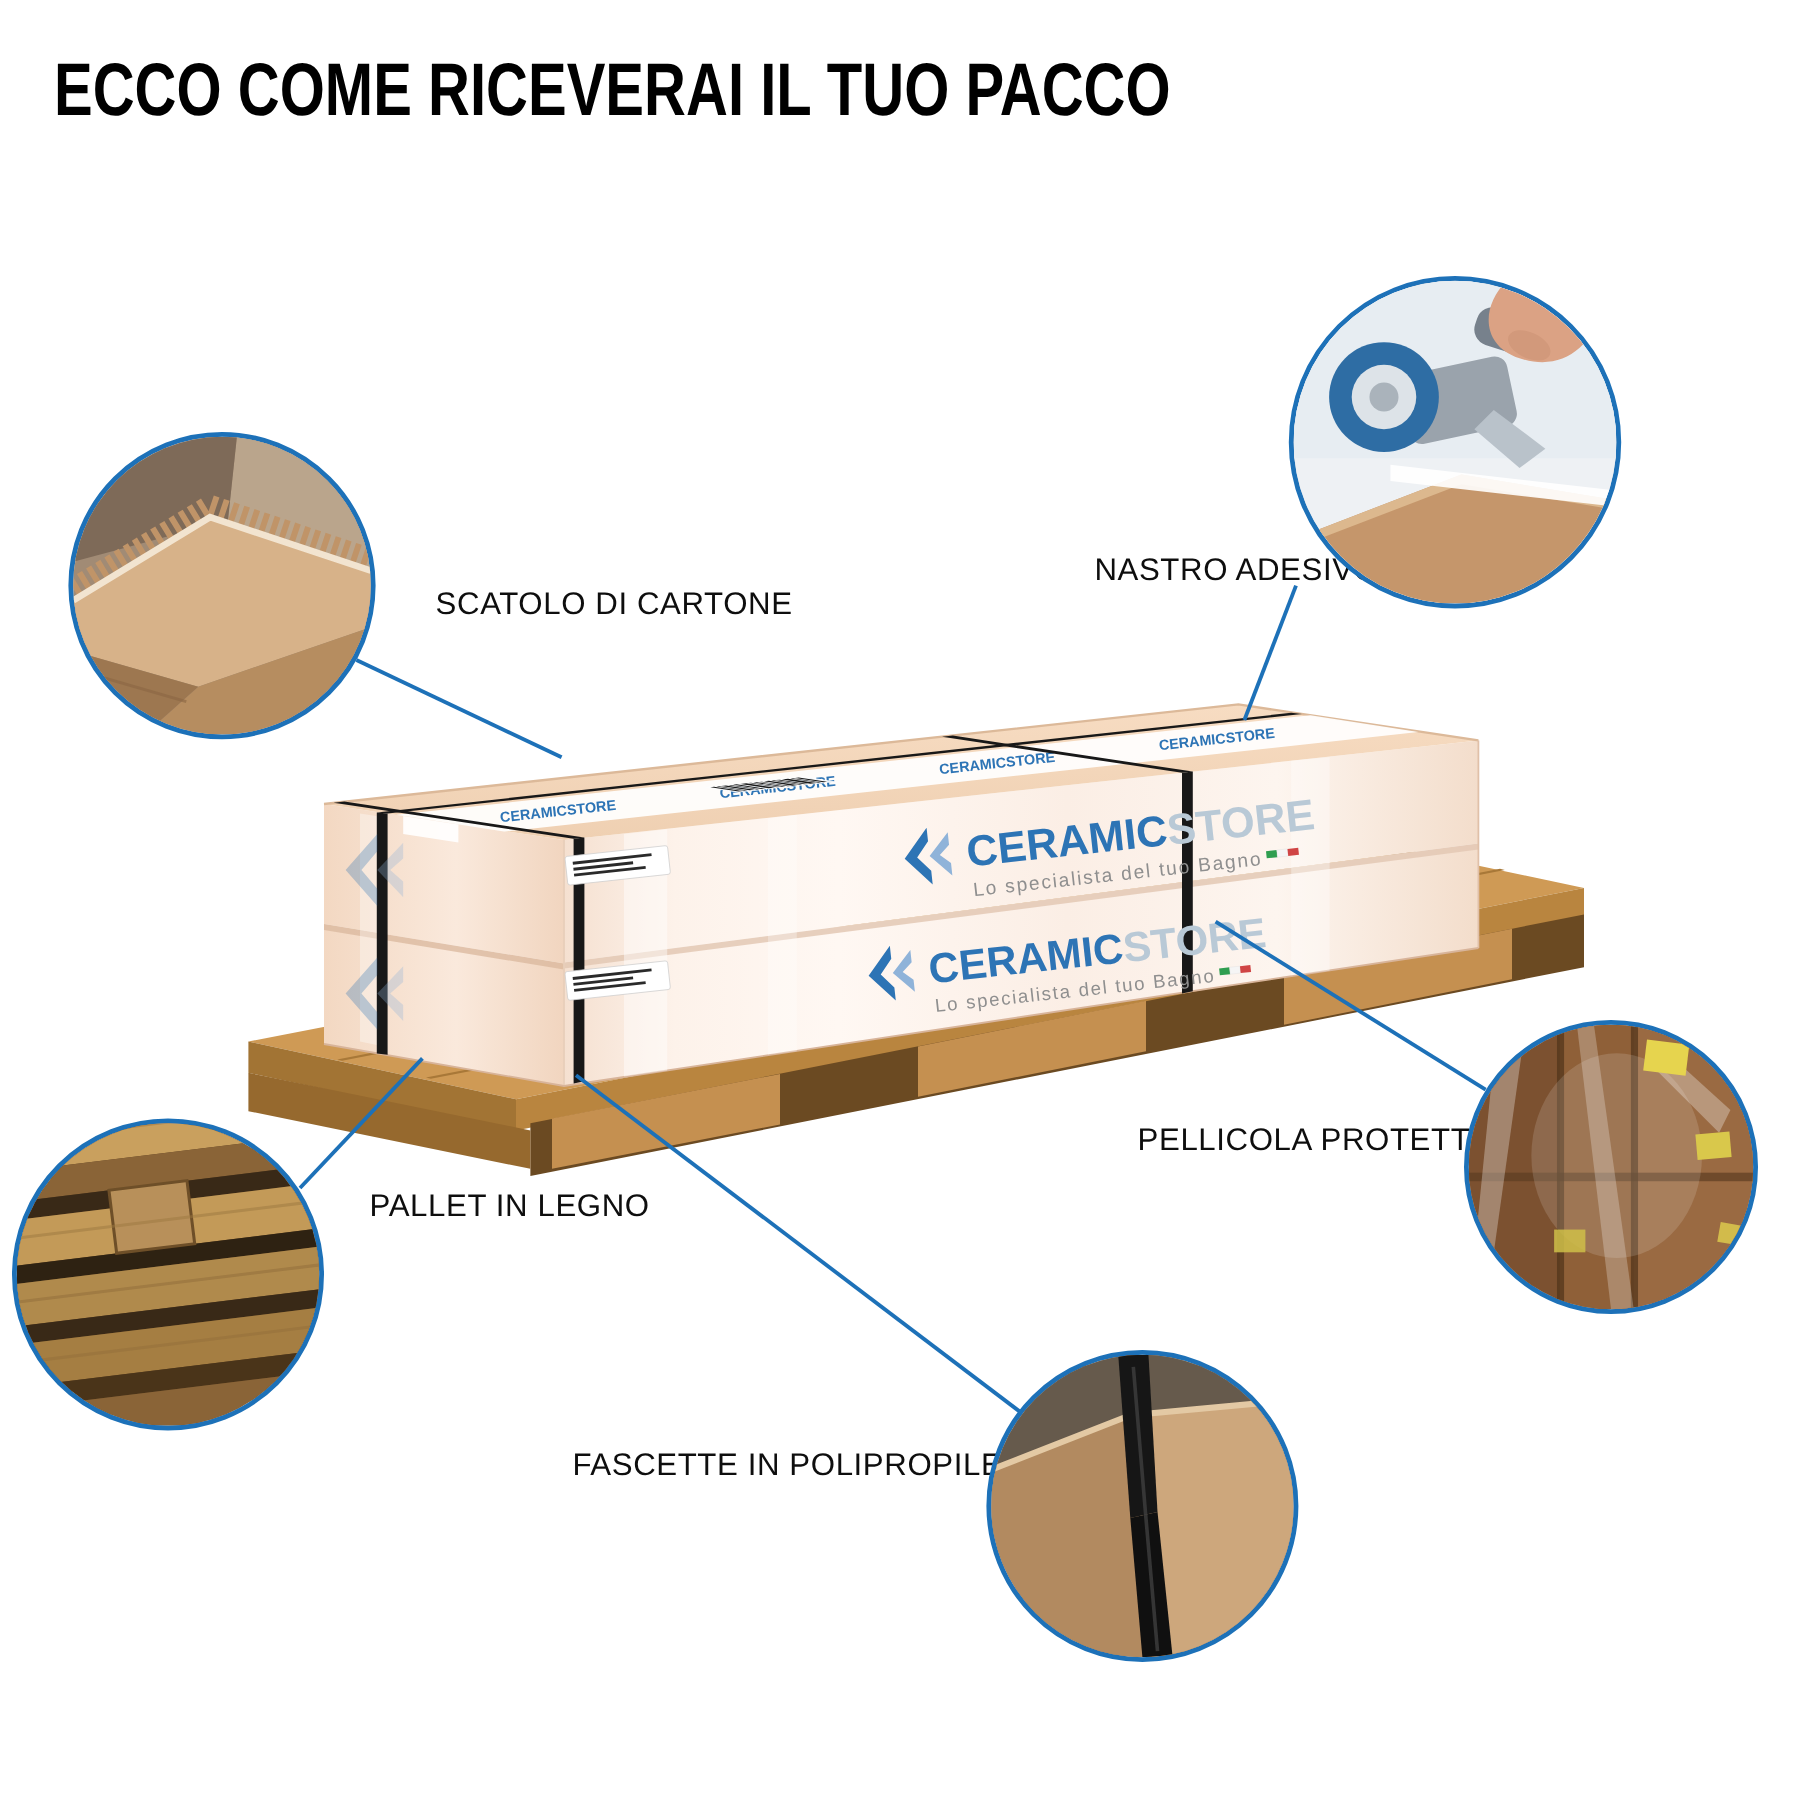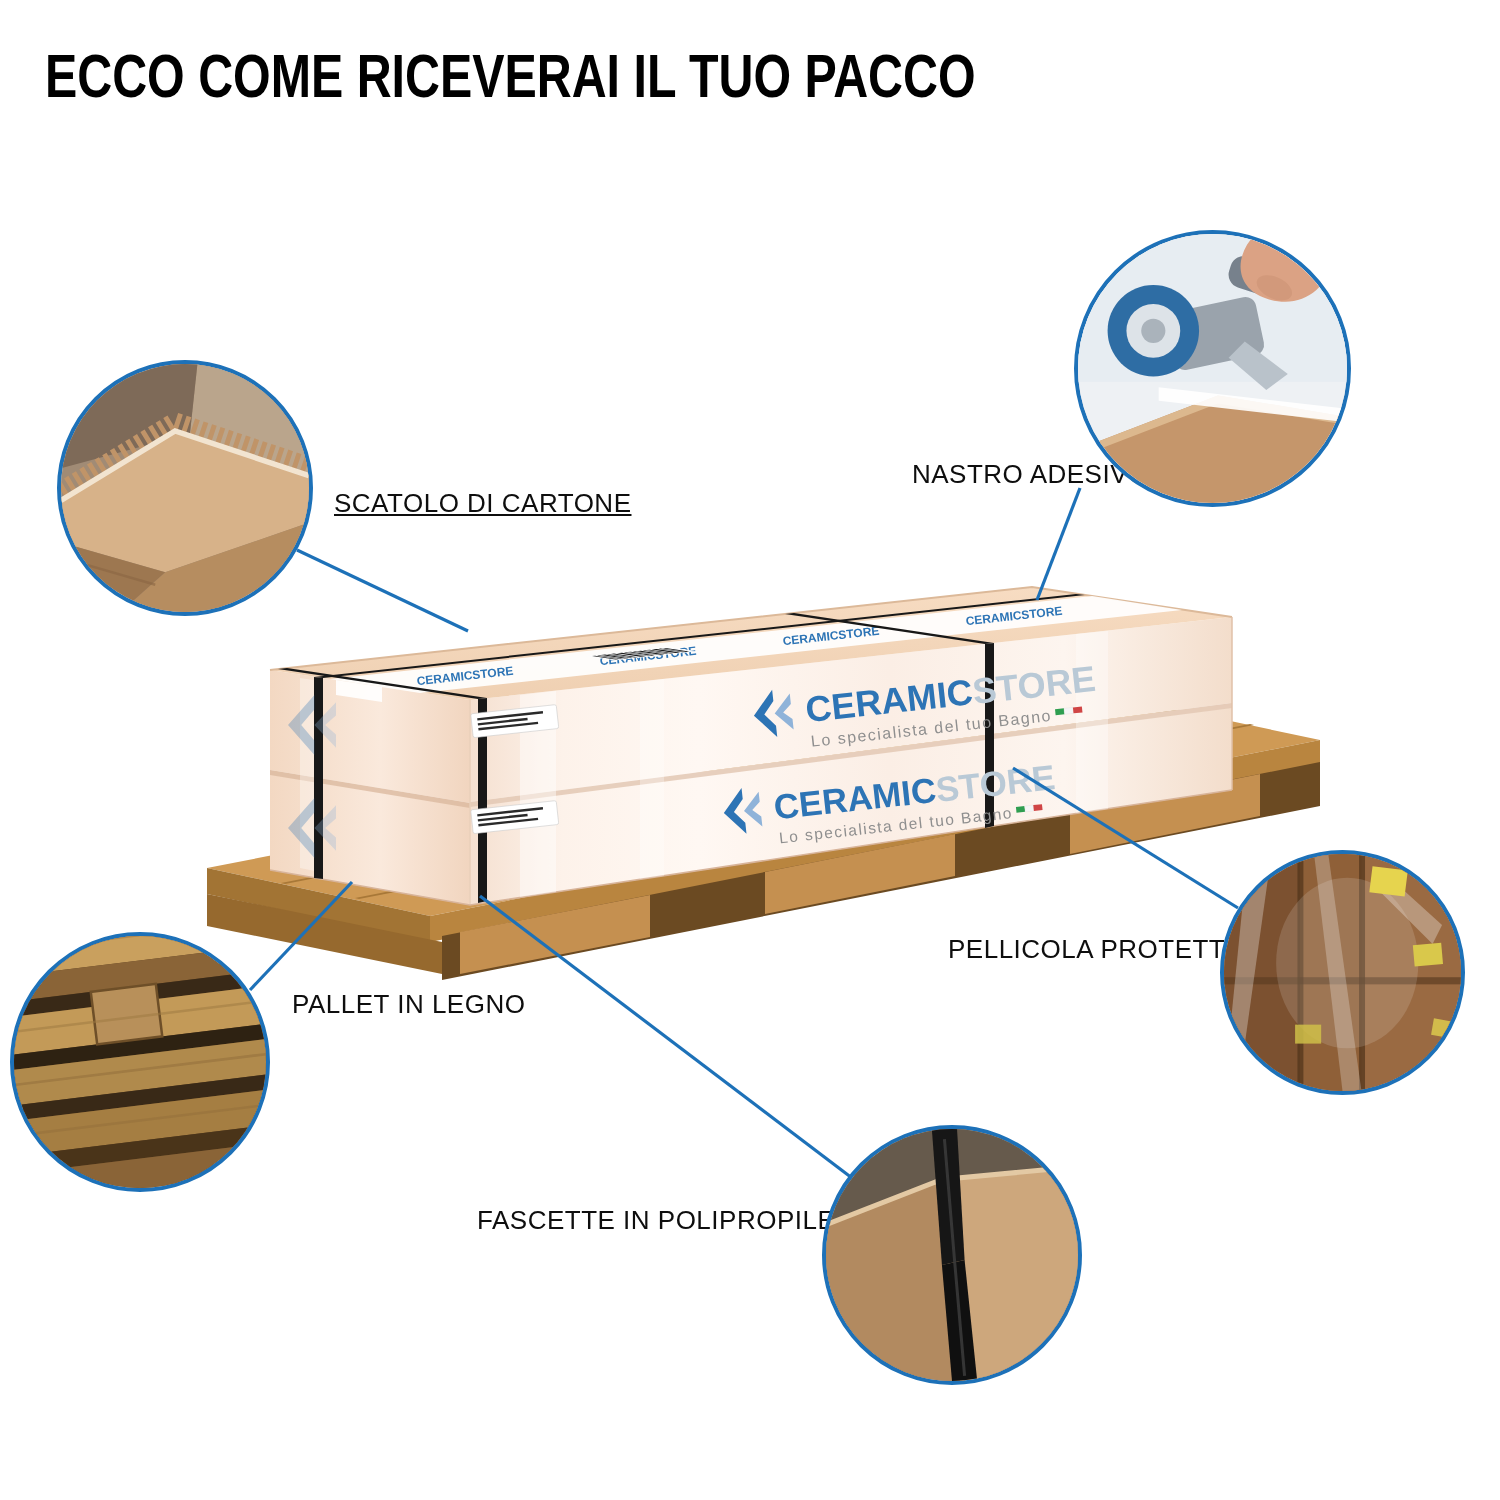--- a/index.html
+++ b/index.html
@@ -12,24 +12,24 @@
     letter-spacing:0px; white-space:nowrap;
     transform:scaleX(.78); transform-origin:left top;
   }
 
   .scene { position:absolute; left:0; top:0; width:1500px; height:1500px; }
 
   .callout-label {
     position:absolute; font-size:26px; color:#0e0e0e;
     letter-spacing:.5px; white-space:nowrap; font-weight:400;
   }
-  .lbl-scatolo   { left:334px;  top:488px;text-decoration:underline; }
+  .lbl-scatolo   { left:363px;  top:488px; }
   .lbl-nastro    { left:912px;  top:459px; }
   .lbl-pellicola { left:948px;  top:934px; }
-  .lbl-pallet    { left:292px;  top:989px; }
+  .lbl-pallet    { left:308px;  top:989px; }
   .lbl-fascette  { left:477px;  top:1205px; }
 
   .circle {
     position:absolute; border-radius:50%;
     border:4px solid #1d71b8; overflow:hidden; background:#ddd;
   }
   .circle svg { display:block; width:100%; height:100%; }
   .c-scatolo   { left:57px;   top:360px; width:256px; height:256px; }
   .c-nastro    { left:1074px; top:230px; width:277px; height:277px; }
   .c-pellicola { left:1220px; top:850px; width:245px; height:245px; }

